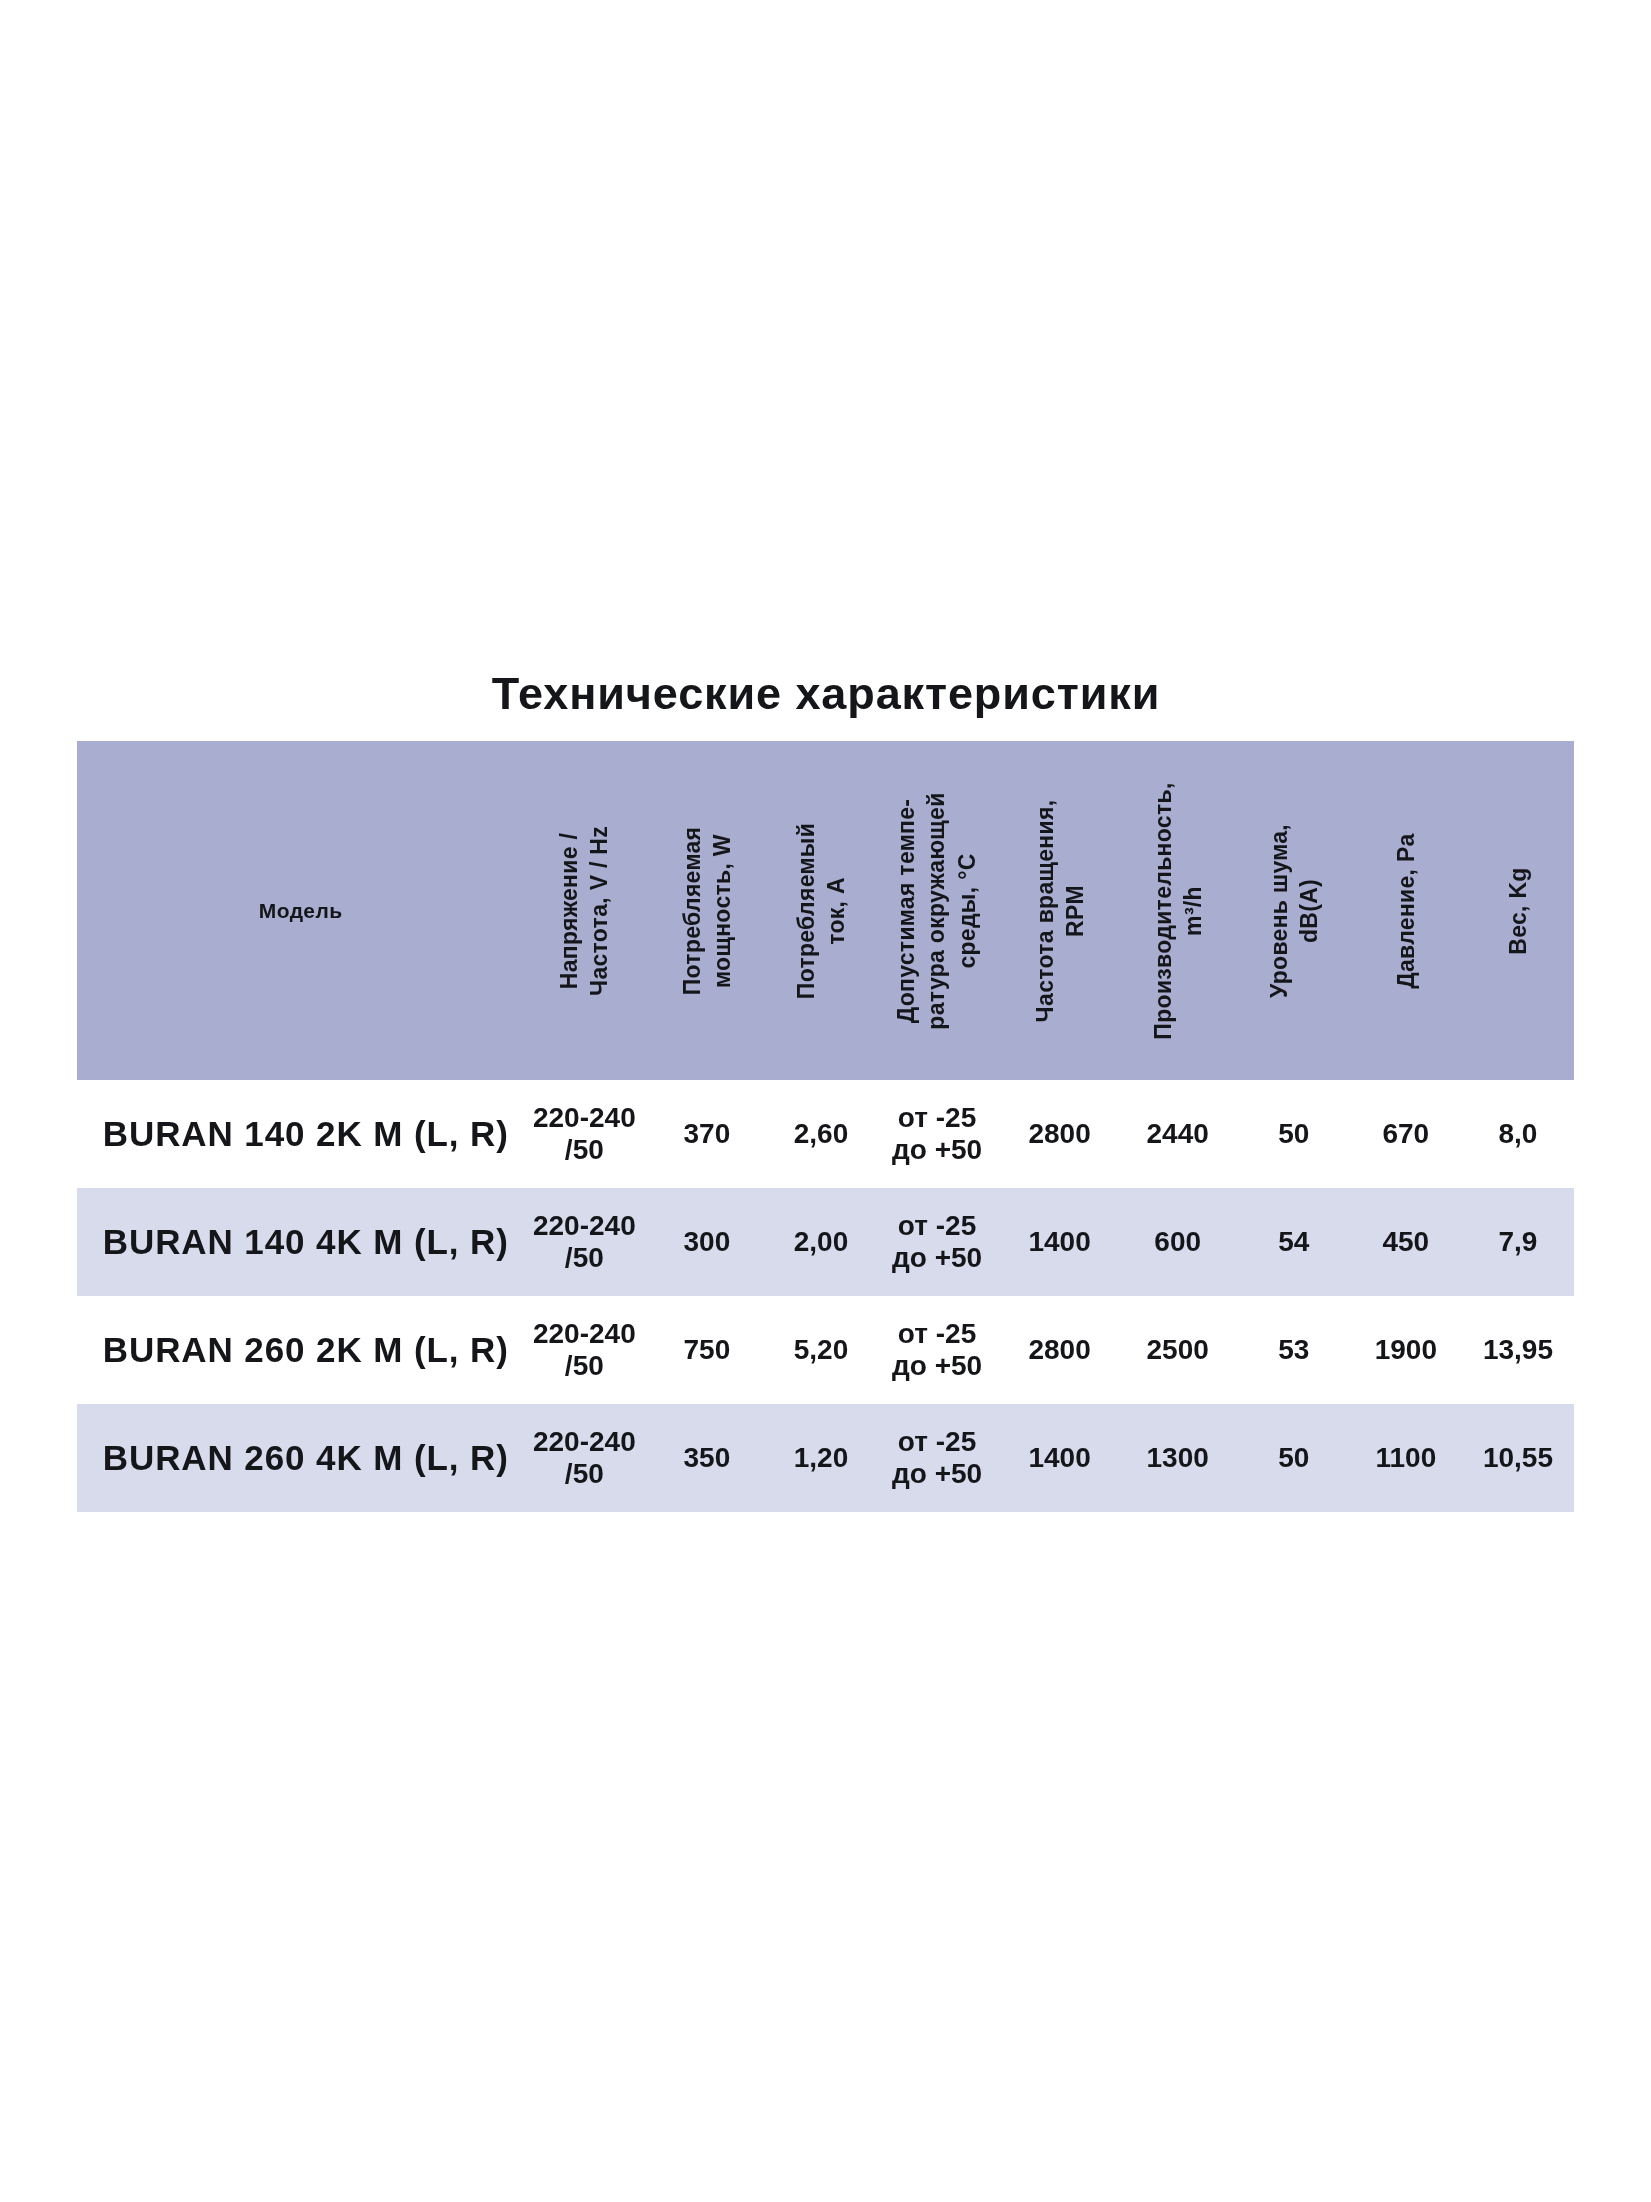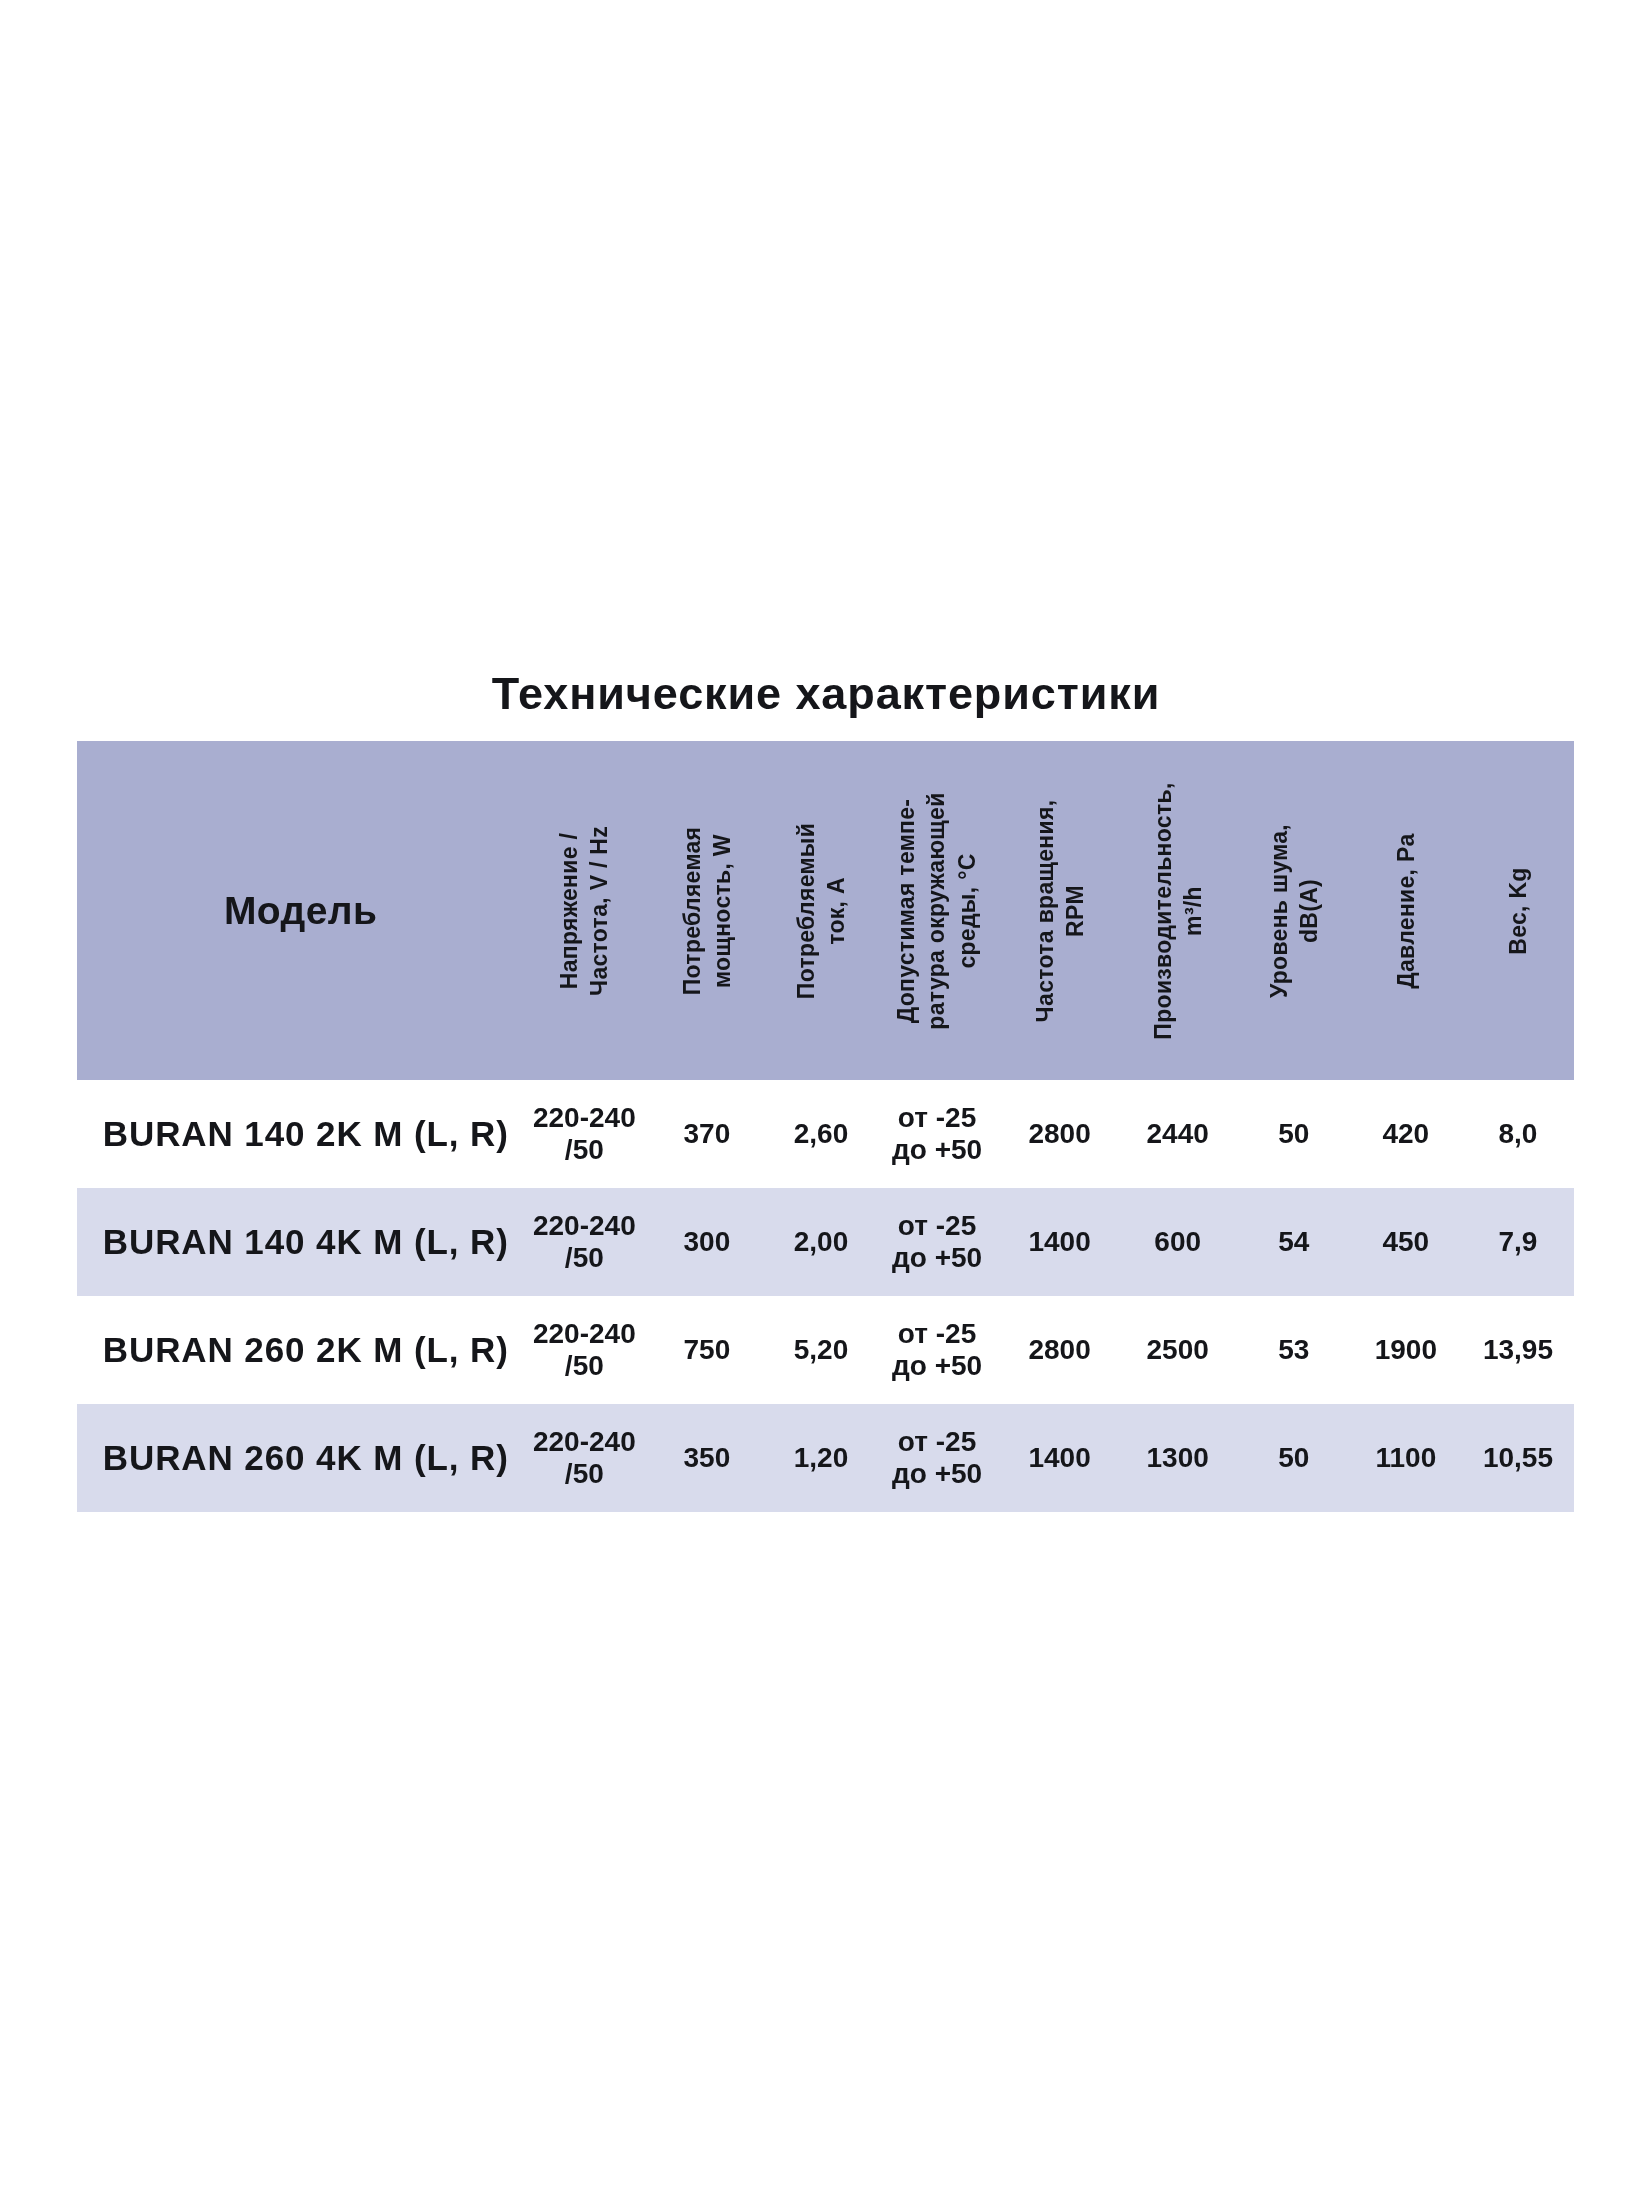--- a/index.html
+++ b/index.html
@@ -26,21 +26,21 @@
   table.spec{
     position:absolute;top:741px;left:77px;width:1497px;
     border-collapse:collapse;table-layout:fixed;
   }
   table.spec th,table.spec td{padding:0;}
   thead th{
     background:var(--header-bg);
     height:339px;position:relative;vertical-align:middle;
   }
   th.model-th{
-    text-align:center;font-size:39px;font-weight:700;letter-spacing:0.4px;
+    text-align:center;font-size:21px;font-weight:700;letter-spacing:0.4px;
     color:var(--text);
   }
   .rot{
     position:absolute;left:50%;top:50%;width:329px;
     transform:translate(-50%,-50%) rotate(-90deg);
     text-align:center;font-size:23px;font-weight:700;line-height:1.32;
     letter-spacing:0.3px;white-space:pre-line;color:var(--text);
   }
   tbody td{
     height:108px;text-align:center;vertical-align:middle;
@@ -118,21 +118,21 @@
     <td class="model">BURAN 140 2K M (L, R)</td>
     <td>220-240
 /50</td>
     <td>370</td>
     <td>2,60</td>
     <td>от -25
 до +50</td>
     <td>2800</td>
     <td>2440</td>
     <td>50</td>
-    <td>420</td>
+    <td>670</td>
     <td>8,0</td>
   </tr>
         <tr>
     <td class="model">BURAN 140 4K M (L, R)</td>
     <td>220-240
 /50</td>
     <td>300</td>
     <td>2,00</td>
     <td>от -25
 до +50</td>

